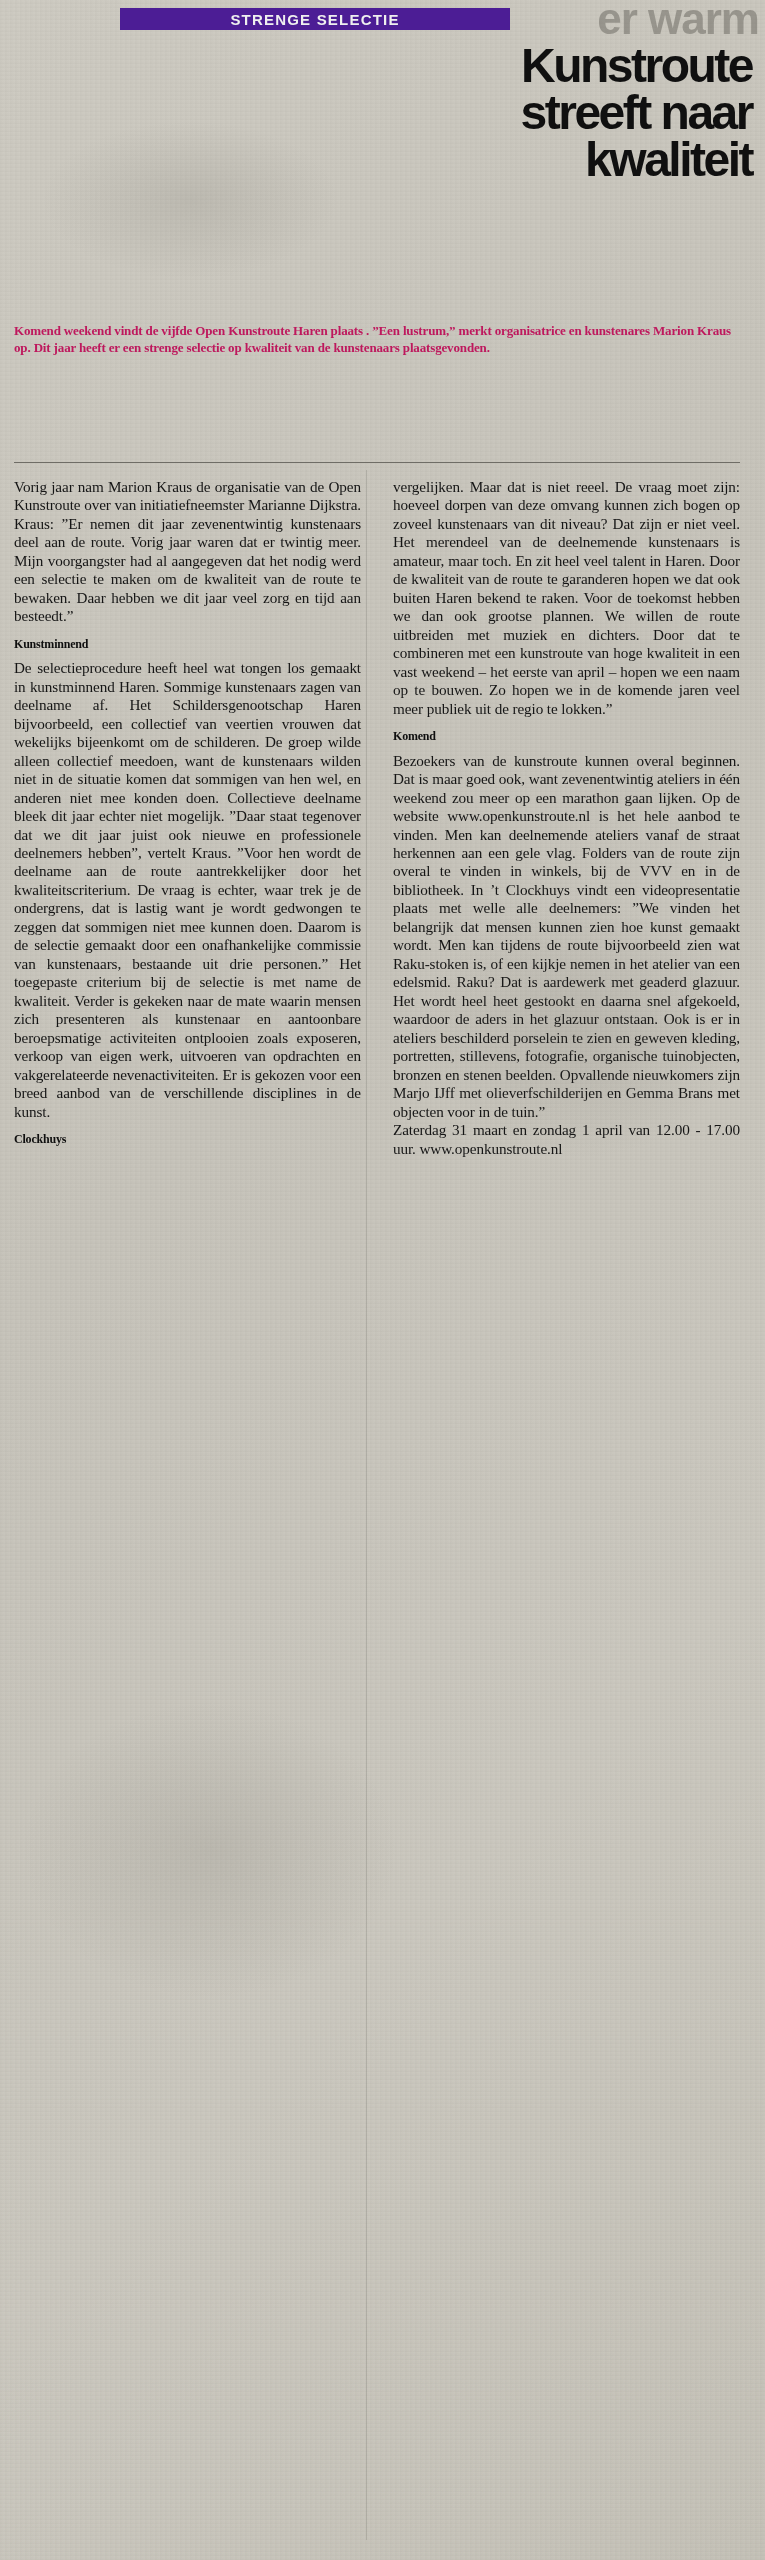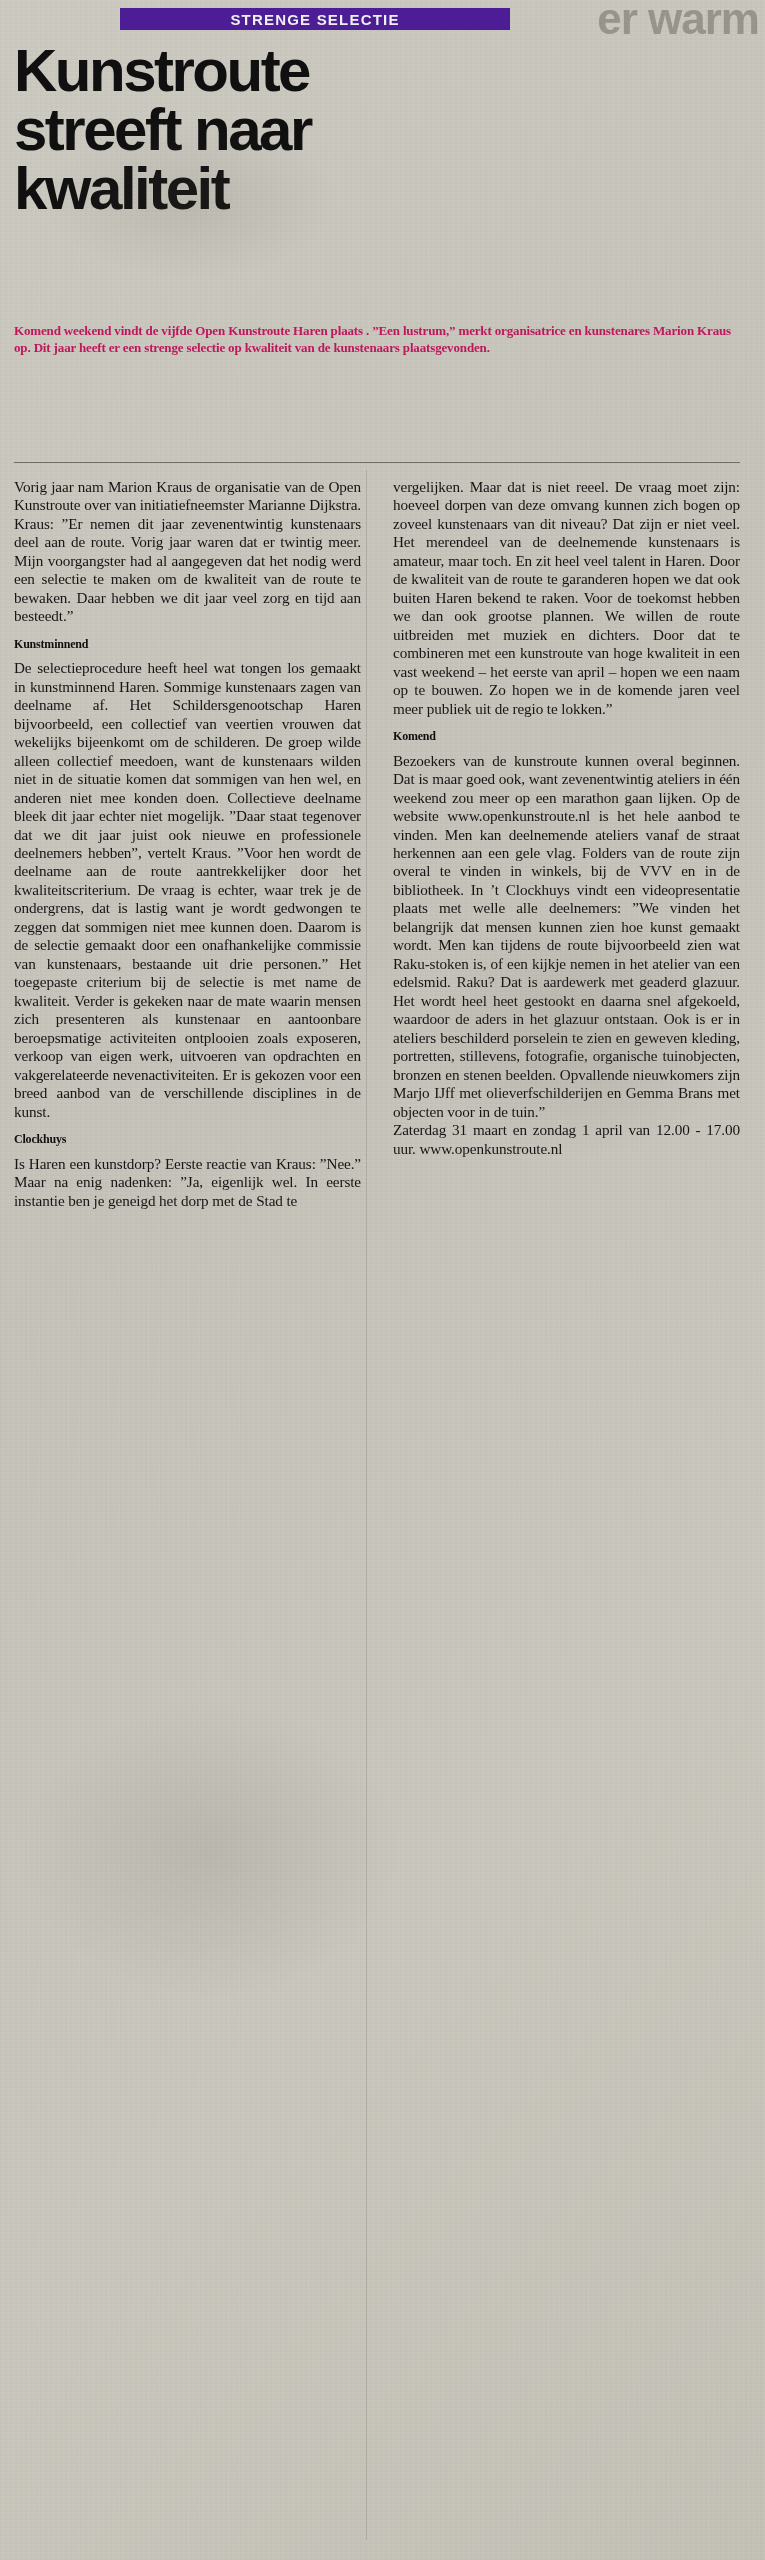--- a/index.html
+++ b/index.html
@@ -62,24 +62,24 @@
     font-weight: bold;
     font-size: 15px;
     letter-spacing: 1.2px;
   }
 
   .headline {
     position: absolute;
     top: 42px;
     left: 14px;
     width: 738px;
-    text-align: left;
+    text-align: right;
     font-family: "Liberation Sans", sans-serif;
     font-weight: bold;
-    font-size: 60px;
+    font-size: 48px;
     line-height: 0.98;
     letter-spacing: -2.5px;
     color: #101010;
   }
 
   .intro {
     position: absolute;
     top: 322px;
     left: 14px;
     width: 726px;
@@ -178,21 +178,20 @@
 
   <div class="rule"></div>
   <div class="coldiv"></div>
 
   <div class="columns">
     <div class="col left">
       <p>Vorig jaar nam Marion Kraus de organisatie van de Open Kunstroute over van initiatiefneemster Marianne Dijkstra. Kraus: ”Er nemen dit jaar zevenentwintig kunstenaars deel aan de route. Vorig jaar waren dat er twintig meer. Mijn voorgangster had al aangegeven dat het nodig werd een selectie te maken om de kwaliteit van de route te bewaken. Daar hebben we dit jaar veel zorg en tijd aan besteedt.”</p>
       <div class="subhead">Kunstminnend</div>
       <p>De selectieprocedure heeft heel wat tongen los gemaakt in kunstminnend Haren. Sommige kunstenaars zagen van deelname af. Het Schildersgenootschap Haren bijvoorbeeld, een collectief van veertien vrouwen dat wekelijks bijeenkomt om de schilderen. De groep wilde alleen collectief meedoen, want de kunstenaars wilden niet in de situatie komen dat sommigen van hen wel, en anderen niet mee konden doen. Collectieve deelname bleek dit jaar echter niet mogelijk. ”Daar staat tegenover dat we dit jaar juist ook nieuwe en professionele deelnemers hebben”, vertelt Kraus. ”Voor hen wordt de deelname aan de route aantrekkelijker door het kwaliteitscriterium. De vraag is echter, waar trek je de ondergrens, dat is lastig want je wordt gedwongen te zeggen dat sommigen niet mee kunnen doen. Daarom is de selectie gemaakt door een onafhankelijke commissie van kunstenaars, bestaande uit drie personen.” Het toegepaste criterium bij de selectie is met name de kwaliteit. Verder is gekeken naar de mate waarin mensen zich presenteren als kunstenaar en aantoonbare beroepsmatige activiteiten ontplooien zoals exposeren, verkoop van eigen werk, uitvoeren van opdrachten en vakgerelateerde nevenactiviteiten. Er is gekozen voor een breed aanbod van de verschillende disciplines in de kunst.</p>
       <div class="subhead">Clockhuys</div>
-      <p>Is Haren een kunstdorp? Eerste reactie van Kraus: ”Nee.” Maar na enig nadenken: ”Ja, eigenlijk wel. In eerste instantie ben je geneigd het dorp met de Stad te</p>
     </div>
 
     <div class="col right">
       <p>vergelijken. Maar dat is niet reeel. De vraag moet zijn: hoeveel dorpen van deze omvang kunnen zich bogen op zoveel kunstenaars van dit niveau? Dat zijn er niet veel. Het merendeel van de deelnemende kunstenaars is amateur, maar toch. En zit heel veel talent in Haren. Door de kwaliteit van de route te garanderen hopen we dat ook buiten Haren bekend te raken. Voor de toekomst hebben we dan ook grootse plannen. We willen de route uitbreiden met muziek en dichters. Door dat te combineren met een kunstroute van hoge kwaliteit in een vast weekend – het eerste van april – hopen we een naam op te bouwen. Zo hopen we in de komende jaren veel meer publiek uit de regio te lokken.”</p>
       <div class="subhead">Komend</div>
       <p>Bezoekers van de kunstroute kunnen overal beginnen. Dat is maar goed ook, want zevenentwintig ateliers in één weekend zou meer op een marathon gaan lijken. Op de website www.openkunstroute.nl is het hele aanbod te vinden. Men kan deelnemende ateliers vanaf de straat herkennen aan een gele vlag. Folders van de route zijn overal te vinden in winkels, bij de VVV en in de bibliotheek. In ’t Clockhuys vindt een videopresentatie plaats met welle alle deelnemers: ”We vinden het belangrijk dat mensen kunnen zien hoe kunst gemaakt wordt. Men kan tijdens de route bijvoorbeeld zien wat Raku-stoken is, of een kijkje nemen in het atelier van een edelsmid. Raku? Dat is aardewerk met geaderd glazuur. Het wordt heel heet gestookt en daarna snel afgekoeld, waardoor de aders in het glazuur ontstaan. Ook is er in ateliers beschilderd porselein te zien en geweven kleding, portretten, stillevens, fotografie, organische tuinobjecten, bronzen en stenen beelden. Opvallende nieuwkomers zijn Marjo IJff met olieverfschilderijen en Gemma Brans met objecten voor in de tuin.”</p>
       <p class="tail">Zaterdag 31 maart en zondag 1 april van 12.00 - 17.00 uur. www.openkunstroute.nl</p>
     </div>
   </div>
 

